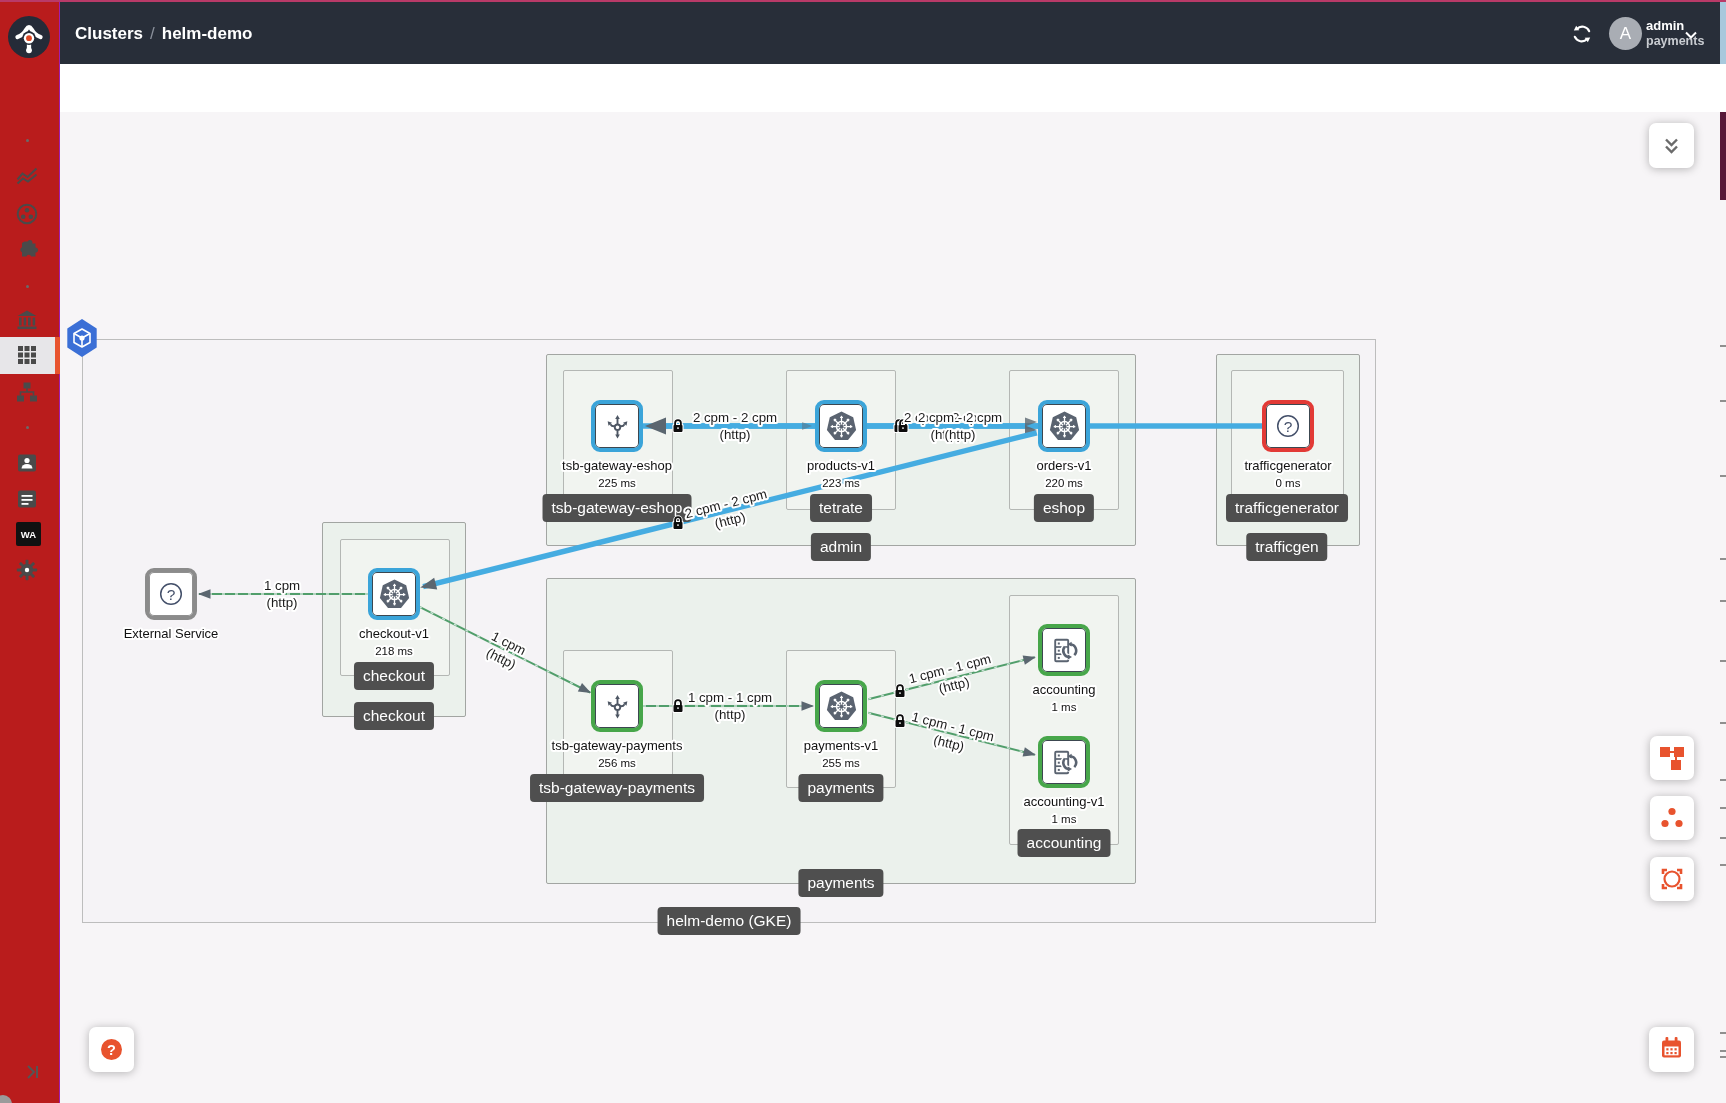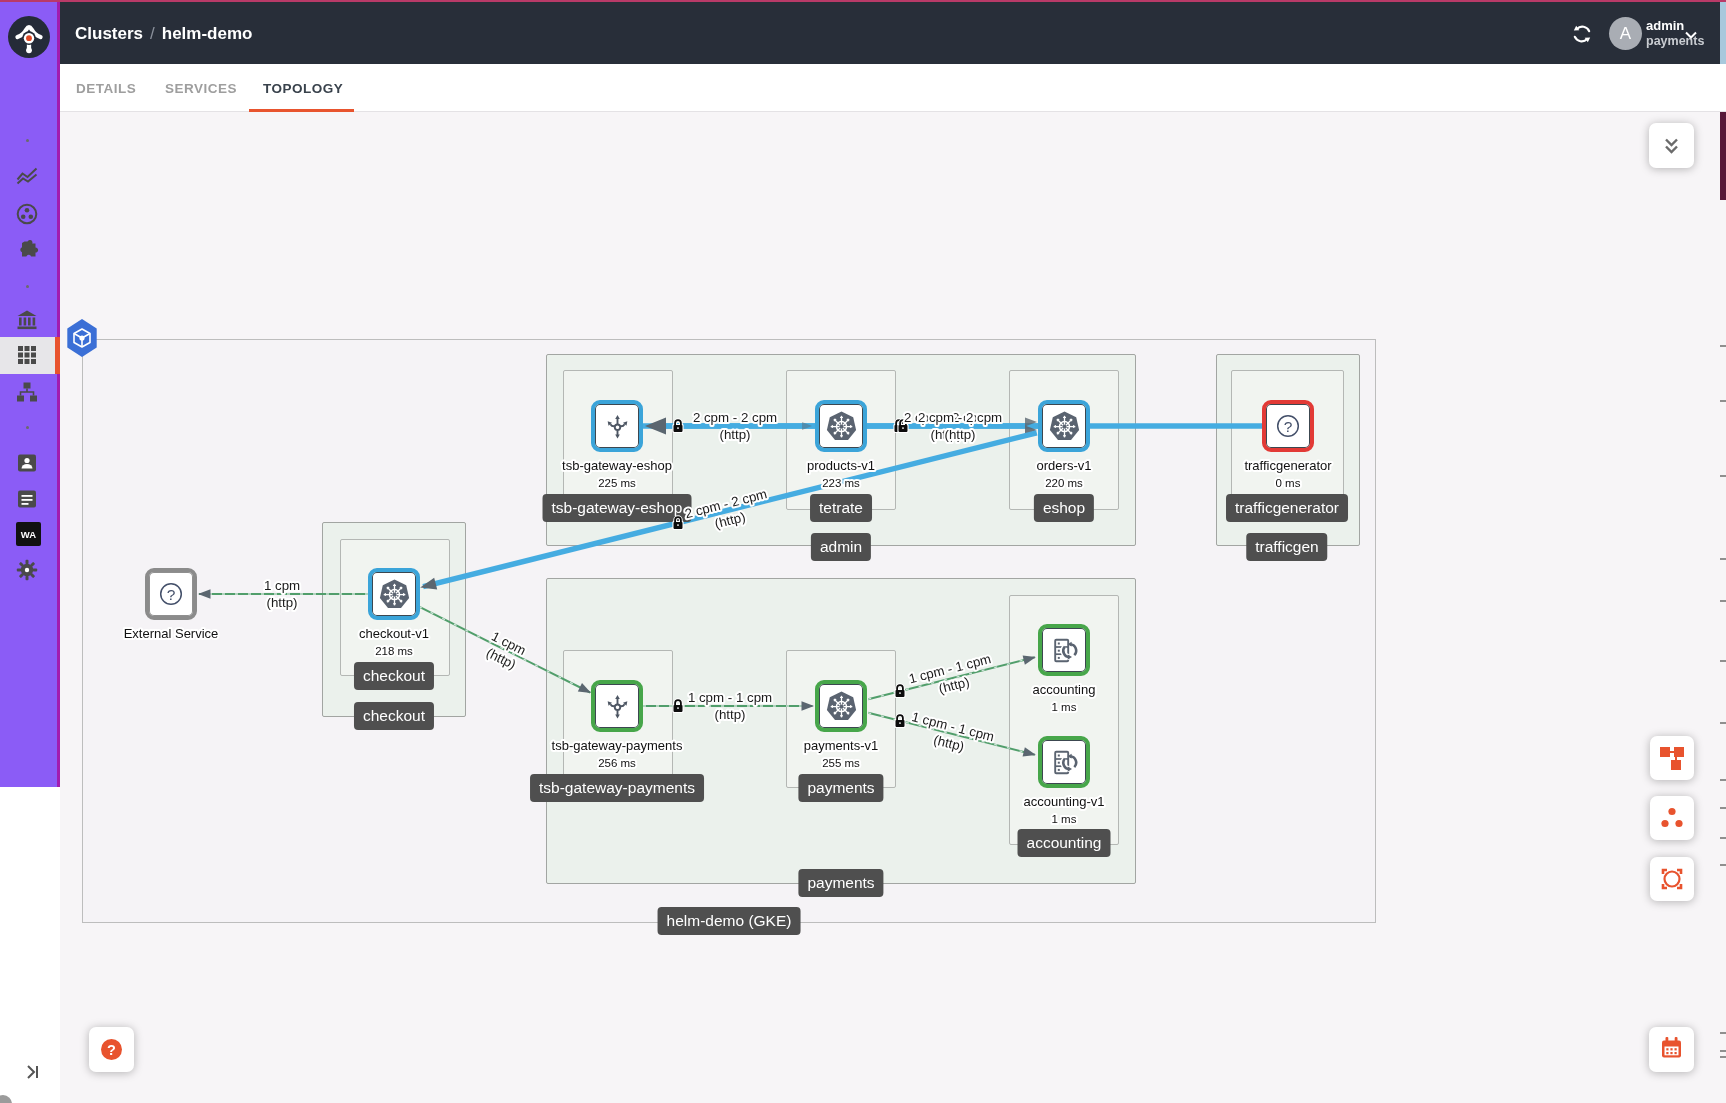--- a/index.html
+++ b/index.html
@@ -1,18 +1,18 @@
 <!DOCTYPE html>
 <html><head><meta charset="utf-8">
 <style>
 *{margin:0;padding:0;box-sizing:border-box}
 body{font-family:"Liberation Sans",sans-serif;width:1726px;height:1103px;overflow:hidden;background:#fff}
 .page{position:relative;width:1726px;height:1103px}
 .topline{position:absolute;left:0;top:0;width:1726px;height:2px;background:#b93a68;z-index:60}
-.sidebar{position:absolute;left:0;top:2px;width:60px;height:785px;background:#8b5cf6;border-right:3px solid #a21caf;z-index:50}
+.sidebar{position:absolute;left:0;top:2px;width:60px;height:1101px;background:#b91c1c;border-right:1px solid #a21caf;z-index:50}
 .logo{position:absolute;left:6px;top:12px}
 .sic{position:absolute;left:15px;width:24px;height:24px;color:#4a4a4a}
 .sdot{position:absolute;left:26px;width:3px;height:3px;border-radius:50%;background:#6a6a6a}
 .active-row{position:absolute;left:0;top:335px;width:60px;height:37px;background:#e7e6e9}
 .active-bar{position:absolute;left:55px;top:335px;width:5px;height:37px;background:#e8532e}
 .wa{position:absolute;left:16px;top:520px;width:25px;height:24px;background:#111;color:#fff;font-size:9.5px;font-weight:bold;display:flex;align-items:center;justify-content:center;border-radius:2px}
 .expand{position:absolute;left:20px;top:1058px;width:24px;height:24px}
 .header{position:absolute;left:60px;top:2px;width:1666px;height:62px;background:#282e39;z-index:55}
 .crumb{position:absolute;left:15px;top:22px;font-size:17px;font-weight:bold;color:#fff}
 .crumb .sep{color:#8a909b;font-weight:normal;padding:0 7px}
@@ -537,18 +537,12 @@
           <path d="M 4.8 14.8 A 7.6 7.6 0 0 0 17.1 17.1"></path>
           <polygon points="3.8,8.6 9.3,8.3 6.2,3.8" fill="#fff" stroke="none"></polygon>
           <polygon points="20.2,15.4 14.7,15.7 17.8,20.2" fill="#fff" stroke="none"></polygon>
         </svg></div>
     <div class="avatar">A</div>
     <div class="uname">admin<br><span>payments</span></div>
     <div class="chev"><svg width="14" height="10" viewBox="0 0 14 10" fill="none" stroke="#fff" stroke-width="2">
           <polyline points="2,2.5 7,7.5 12,2.5"></polyline>
         </svg></div>
   </div>
-  <div class="tabbar">
-    <div class="tab" style="left:16px">DETAILS</div>
-    <div class="tab" style="left:105px">SERVICES</div>
-    <div class="tab on" style="left:203px">TOPOLOGY</div>
-    <div class="tabline"></div>
-  </div>
 </div>
 </body></html>

